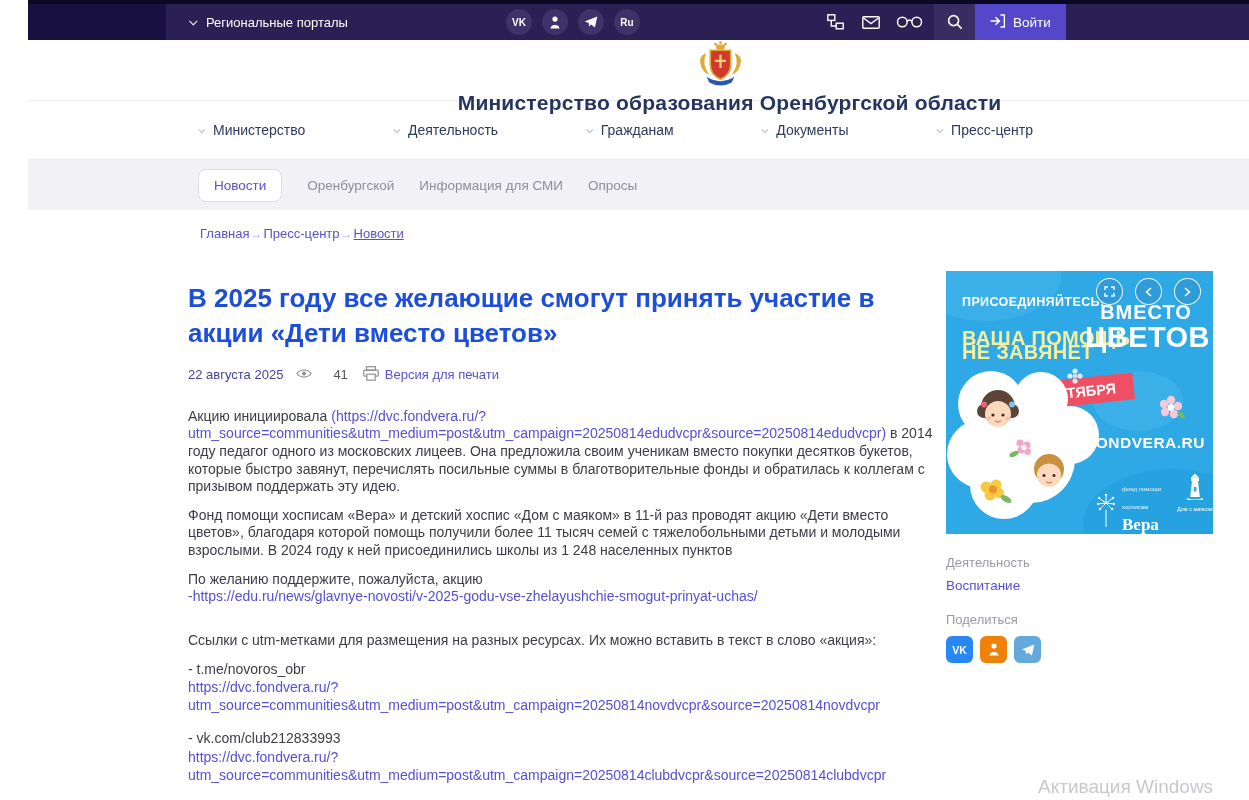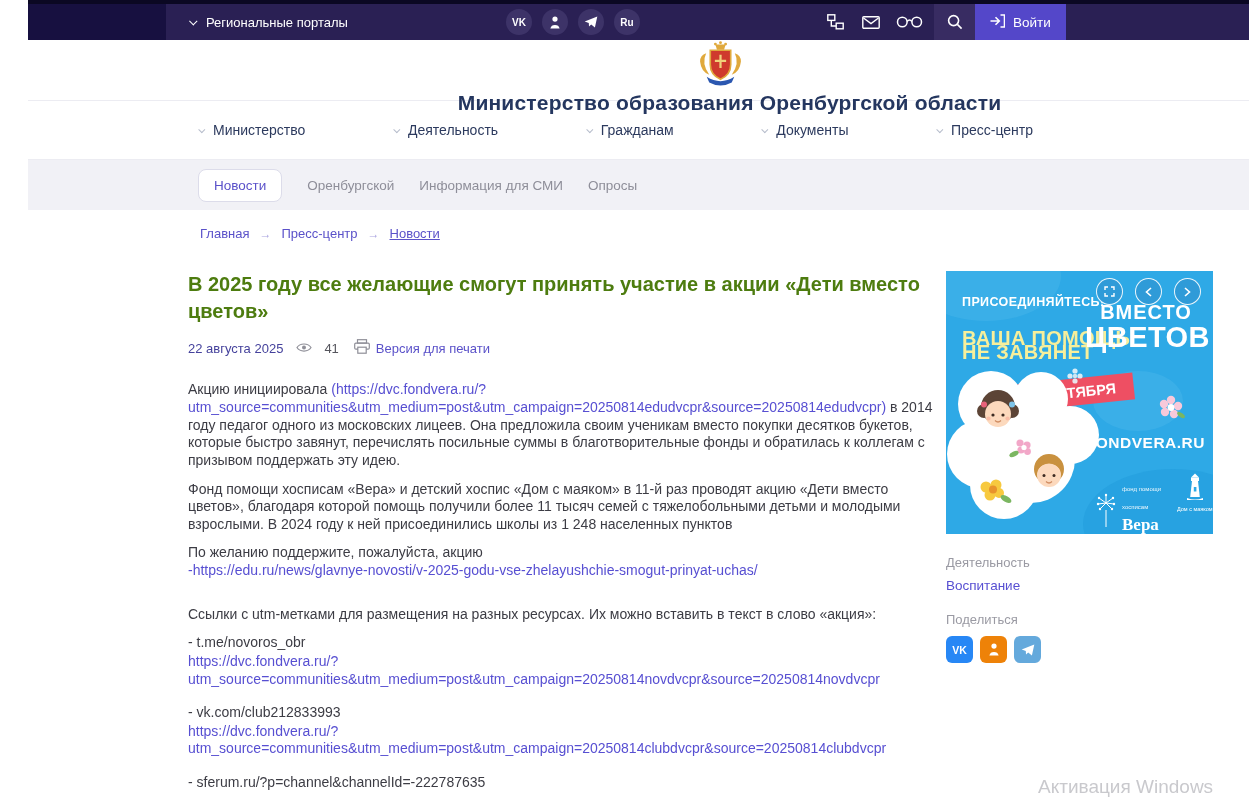--- a/index.html
+++ b/index.html
@@ -32,31 +32,31 @@
   
   .mainnav { height:59px; border-bottom:1px solid #ececf2; display:flex; align-items:center; background:#fff; }
   .mainnav-inner { margin-left:172px; width:833px; display:flex; justify-content:space-between; }
   .nav-item { display:flex; align-items:center; gap:8px; font-size:14px; color:#2c3a5e; cursor:pointer; }
   
   .subnav { height:50px; background:#f1f1f6; display:flex; align-items:center; padding-left:170px; gap:25px; }
   .tab-pill { background:#fff; border:1px solid #dcdcea; border-radius:8px; padding:8px 15px;
               color:#5a51c9; font-size:13.5px; cursor:pointer; }
   .tab { color:#8e8e99; font-size:13.5px; cursor:pointer; }
   
-  .breadcrumb { margin:16px 0 0 172px; display:flex; align-items:center; gap:10px; font-size:13px; }
+  .breadcrumb { margin:16px 0 0 172px; display:flex; align-items:center; gap:1px; font-size:13px; }
   .bc-link { color:#5a51c9; cursor:pointer; text-decoration:none; }
   .bc-link.current { text-decoration:underline; }
   .bc-sep { color:#aaa4e0; font-size:12px; }
   
   .content { display:flex; margin-top:30px; padding-left:160px; }
   article { width:745px; }
-  .art-title { font-size:20px; line-height:1.36; font-weight:bold; color:#4d7c0f; }
+  .art-title { font-size:26px; line-height:1.36; font-weight:bold; color:#1d4ed8;margin-top:10px; }
   .meta { display:flex; align-items:center; gap:9px; margin-top:14px; font-size:13px; }
   .meta .date { color:#45429c; }
-  .views { display:flex; align-items:center; gap:12px; color:#55555d; margin-left:4px; }
+  .views { display:flex; align-items:center; gap:21px; color:#55555d; margin-left:4px; }
   .print { display:flex; align-items:center; gap:6px; color:#5a51c9; margin-left:6px; cursor:pointer; }
   .body { margin-top:24px; font-size:14px; line-height:1.26; color:#3c3c44; }
   .body p { margin:0 0 11px; }
   .gap { margin-top:14px; }
   a.u { color:#574fd2; text-decoration:none; cursor:pointer; }
   .pre { white-space:pre-line; }
   .lb { margin:0 0 12px; }
   .lb .lbl { color:#3c3c44; margin-bottom:1px; }
   
   aside { width:267px; margin-left:13px; }

